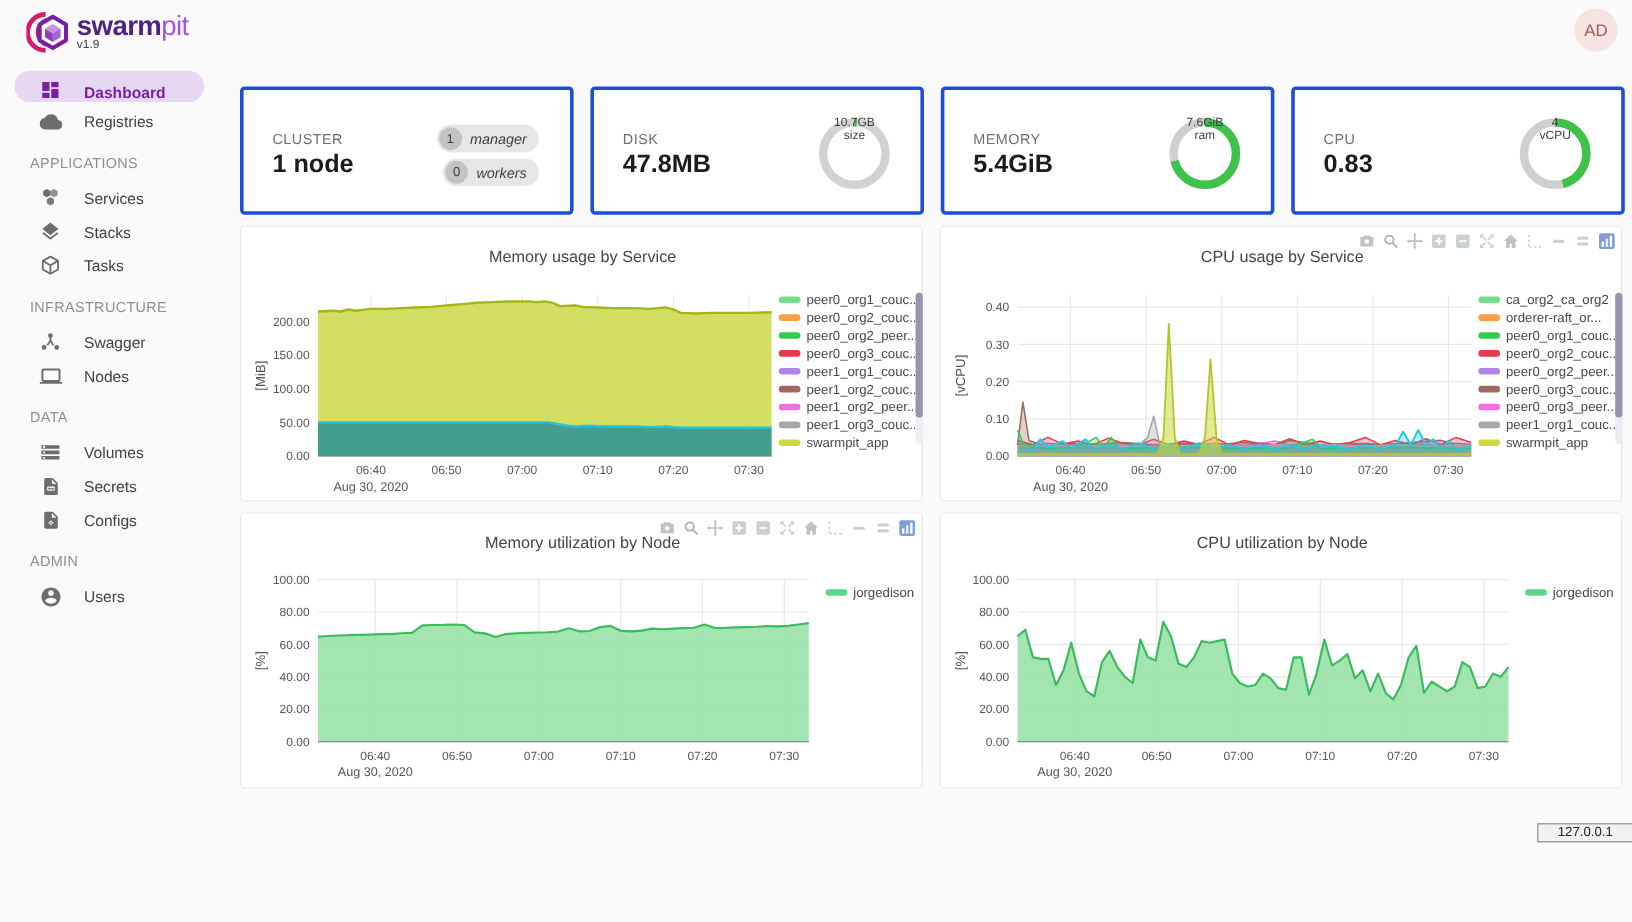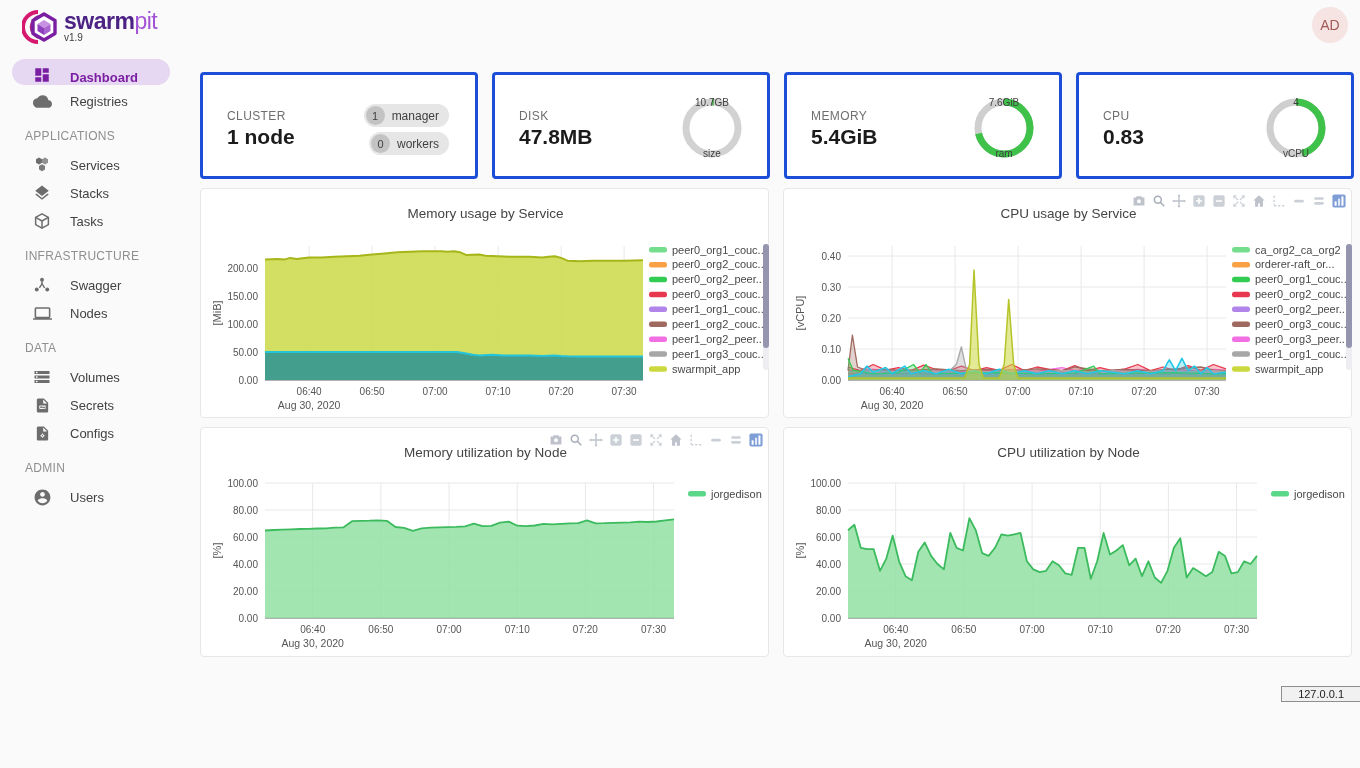--- a/index.html
+++ b/index.html
@@ -28,23 +28,23 @@
   
   .avatar { position:absolute; left:1300px; top:7px; width:36px; height:36px; border-radius:50%; background:#f6e4e3; color:#a05a58; font-size:14px; display:flex; align-items:center; justify-content:center; cursor:pointer; }
 
   
   .card { position:absolute; top:72px; width:278px; height:107px; background:#fff; border:3px solid #1d4ed8; border-radius:4px; }
   .card-label { position:absolute; left:24px; top:34px; font-size:12px; color:#6f6f6f; letter-spacing:0.4px; }
   .card-value { position:absolute; left:24px; top:50px; font-size:21px; font-weight:bold; color:#1b1b1b; }
   .chips { position:absolute; right:26px; top:29px; display:flex; flex-direction:column; gap:5px; align-items:flex-end; }
   .chip { display:flex; align-items:center; background:#e6e6e6; border-radius:12px; height:23px; }
   .chip-num { width:19px; height:19px; margin:2px; border-radius:50%; background:#c3c3c3; color:#3f3f3f; font-size:11px; display:flex; align-items:center; justify-content:center; }
-  .chip-text { font-size:12px; color:#3f3f3f; padding:0 10px 0 5px; }
+  .chip-text { font-size:12px; color:#3f3f3f; padding:0 10px 0 5px;font-style:italic; }
   .ring-wrap { position:absolute; right:24px; top:22px; width:62px; height:62px; }
-  .ring-center { position:absolute; inset:0; display:flex; flex-direction:column; align-items:center; justify-content:space-between; font-size:10px; color:#3f3f3f; line-height:11px; }
+  .ring-center { position:absolute; inset:0; display:flex; flex-direction:column; align-items:center; justify-content:flex-start; font-size:10px; color:#3f3f3f; line-height:11px; }
 
   
   .panel { position:absolute; width:569px; height:230px; background:#fff; border:1px solid #e7e7e7; border-radius:4px; }
   .panel svg.chart { position:absolute; left:0; top:0; }
   .modebar { position:absolute; top:5px; right:5px; display:flex; gap:6px; align-items:center; z-index:5; }
   .modebar .mb-btn { width:14px; height:14px; cursor:pointer; opacity:0.85; }
 </style>
 </head>
 <body>
 

